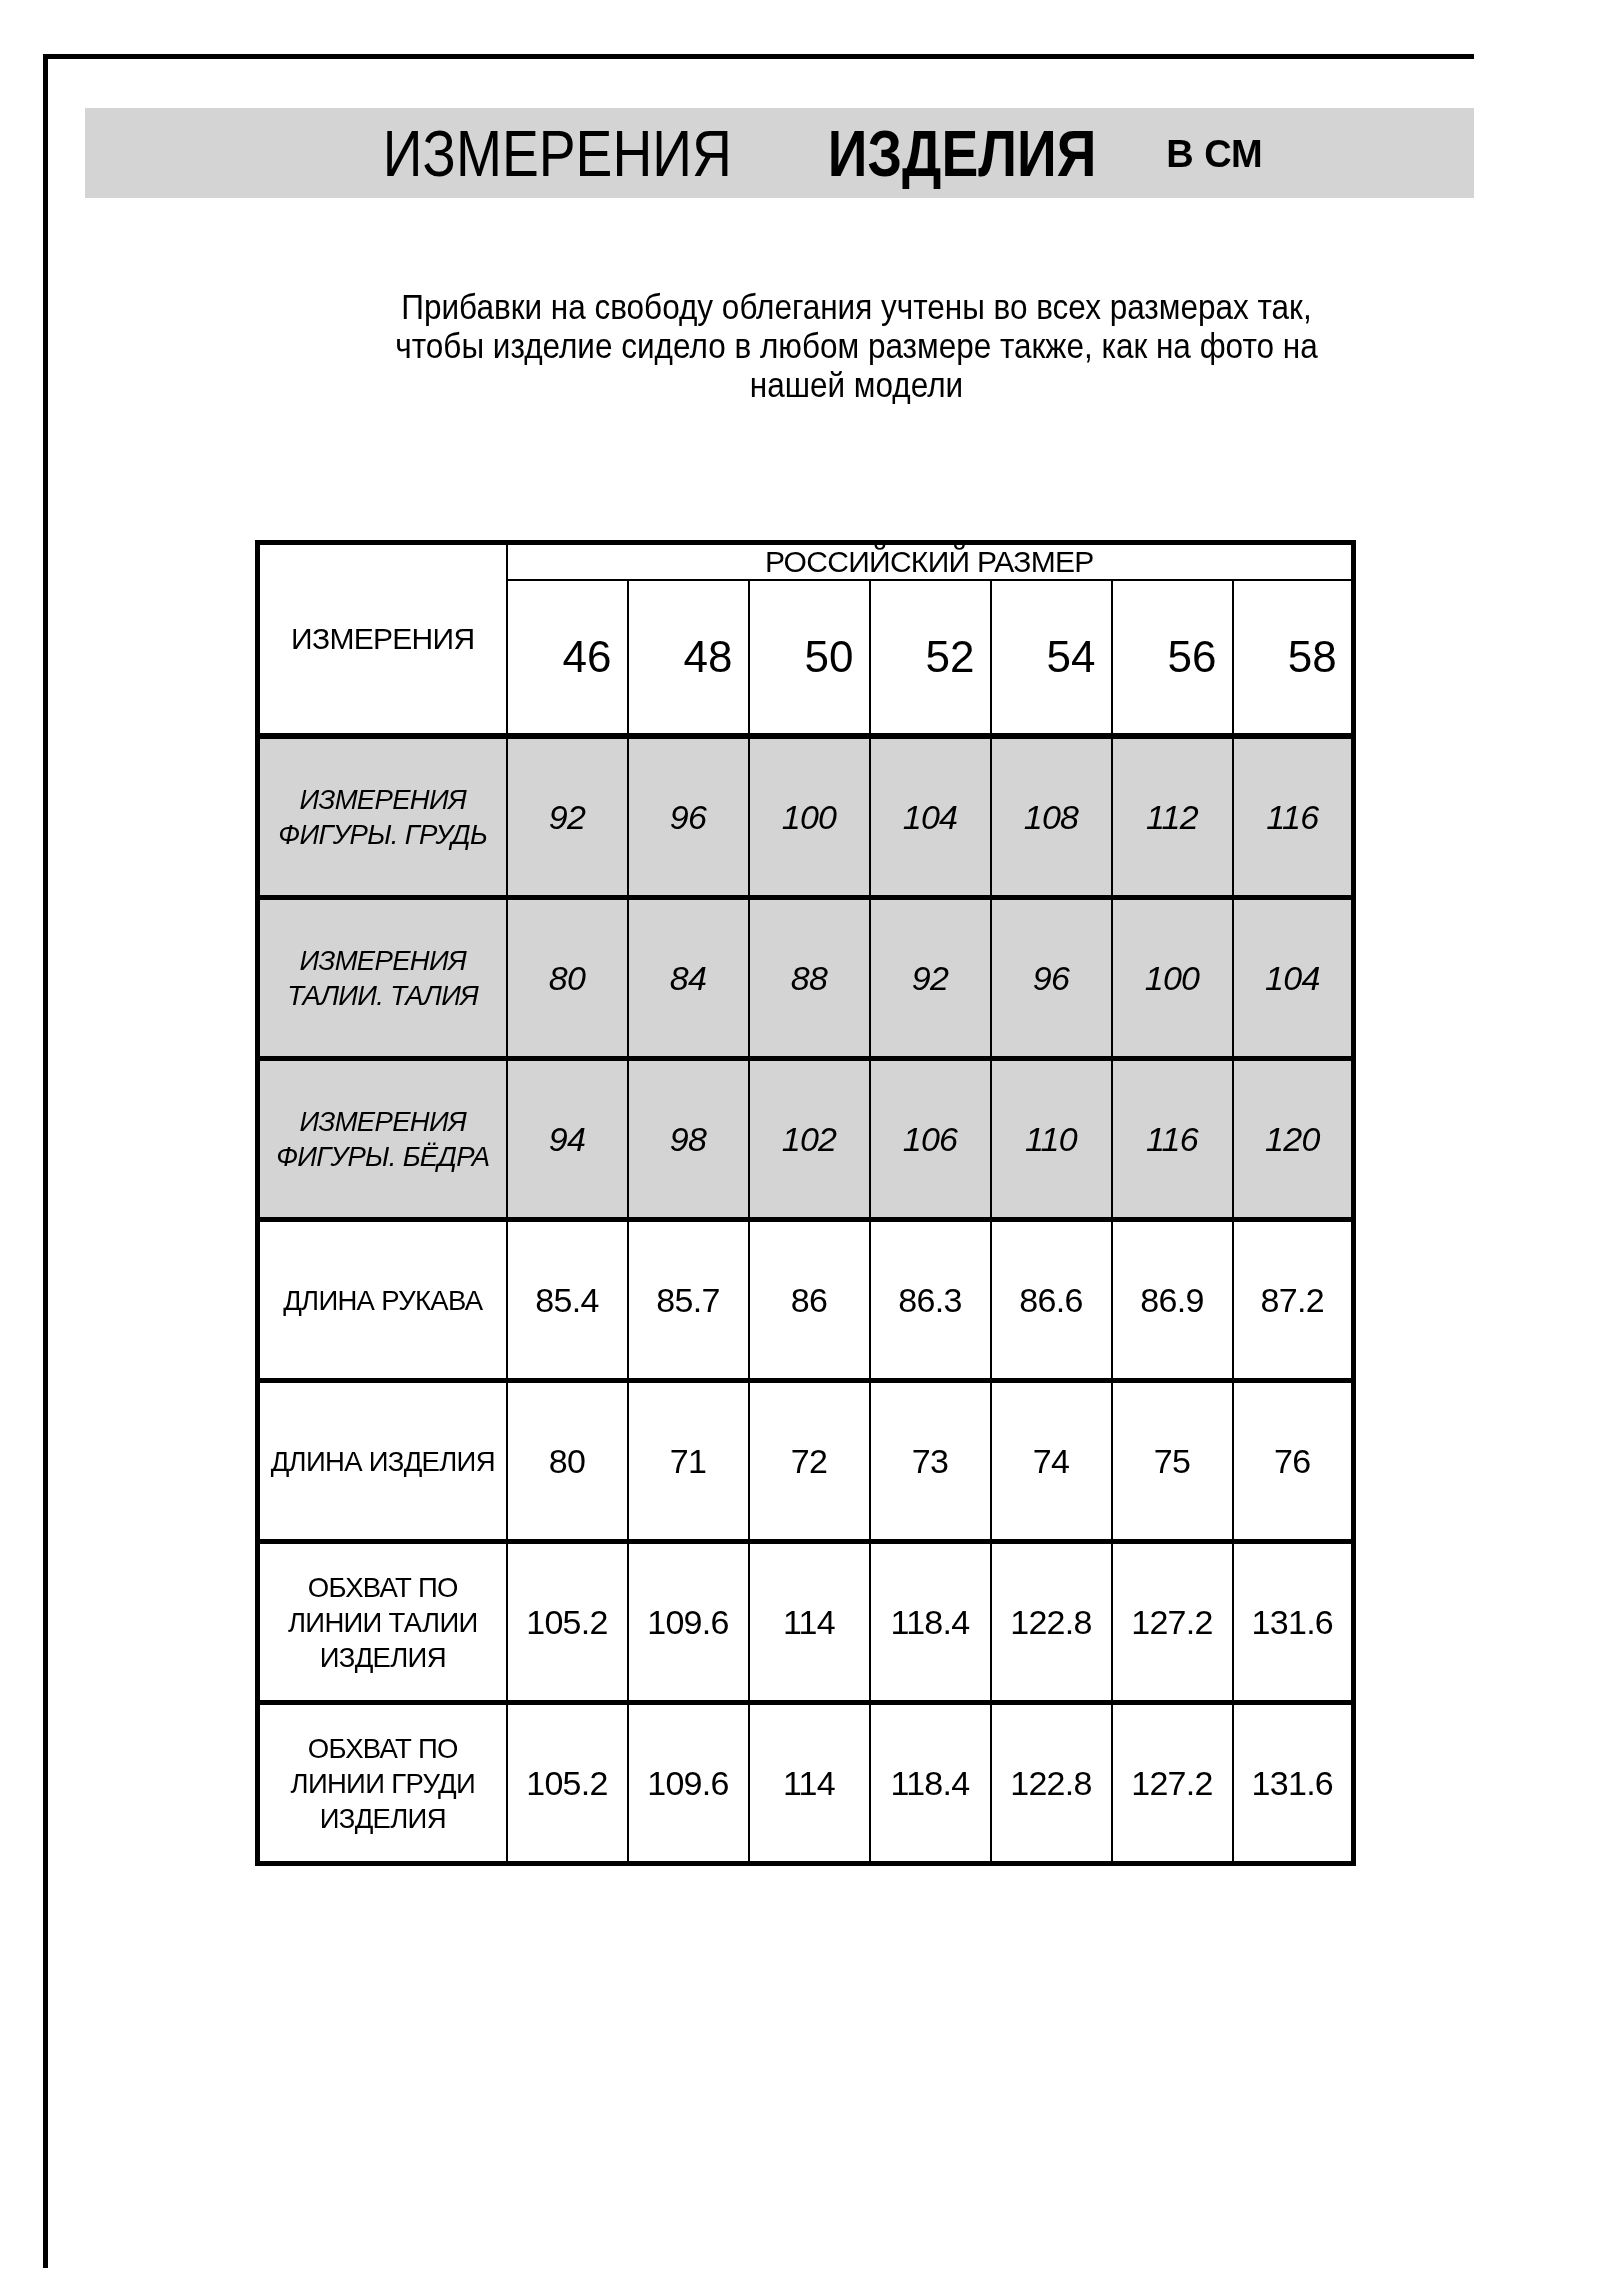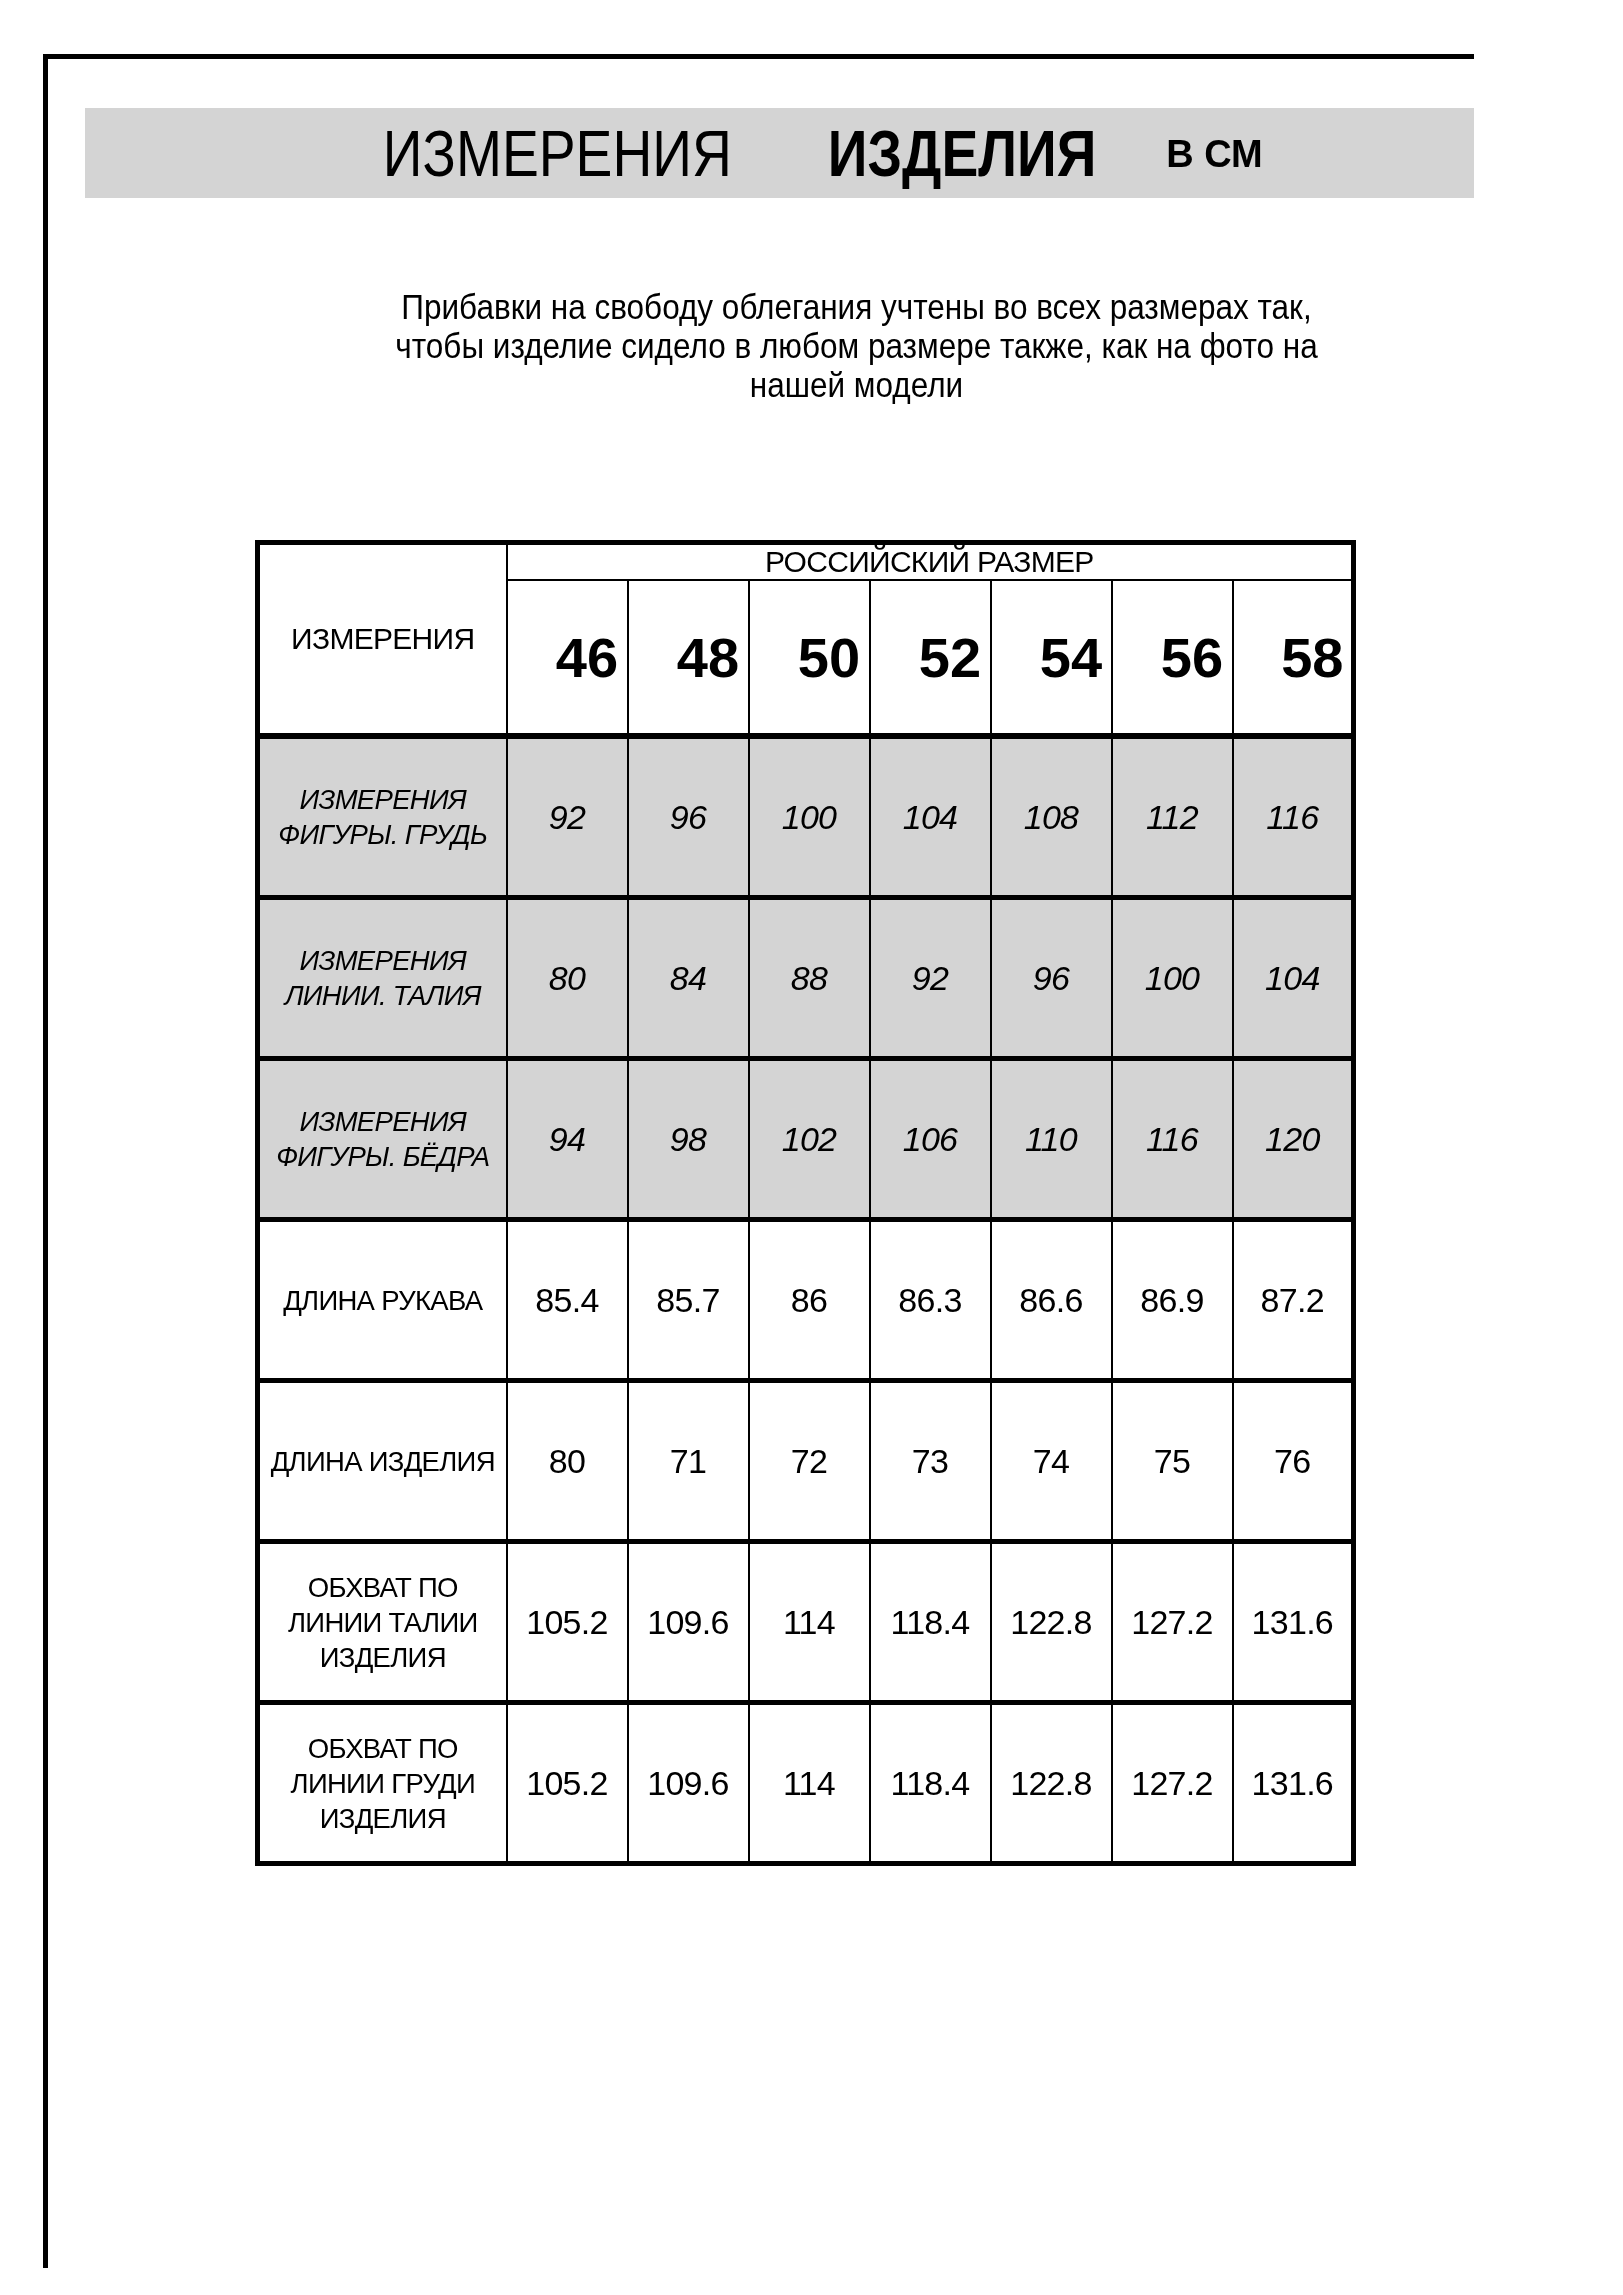--- a/index.html
+++ b/index.html
@@ -46,21 +46,21 @@
   .size-table td {
     border:2.6px solid var(--line,#000);
     text-align:center; vertical-align:middle;
     padding:0; overflow:hidden;
   }
   .corner-cell {
     font-size:30px; letter-spacing:-0.7px;
     border-bottom-width:6.5px !important;
   }
   .group-header-row td { height:29px; font-size:30px; letter-spacing:-0.7px; }
-  .sizes-row td { height:152px; font-size:56px; font-weight:700; border-bottom-width:6.5px;padding-left:40px; }
+  .sizes-row td { height:152px; font-size:44px; font-weight:400; border-bottom-width:6.5px;padding-left:40px; }
   .data-row td { height:156px; font-size:34px; border-top-width:5.2px; letter-spacing:-0.7px; }
   .data-row .label-cell { font-size:27.5px; line-height:35px; }
   .shaded { background:var(--row-gray,#d4d4d4); }
   .italic-row td { font-style:italic; }
 </style>
 </head>
 <body>
 
 <div class="page">
   <div class="frame"></div>
@@ -114,21 +114,21 @@
         <td>100</td>
         <td>104</td>
         <td>108</td>
         <td>112</td>
         <td>116</td>
       </tr>
 
       <tr class="data-row shaded italic-row">
         <td class="label-cell">
           <div>ИЗМЕРЕНИЯ</div>
-          <div>ЛИНИИ. ТАЛИЯ</div>
+          <div>ТАЛИИ. ТАЛИЯ</div>
         </td>
         <td>80</td>
         <td>84</td>
         <td>88</td>
         <td>92</td>
         <td>96</td>
         <td>100</td>
         <td>104</td>
       </tr>
 

